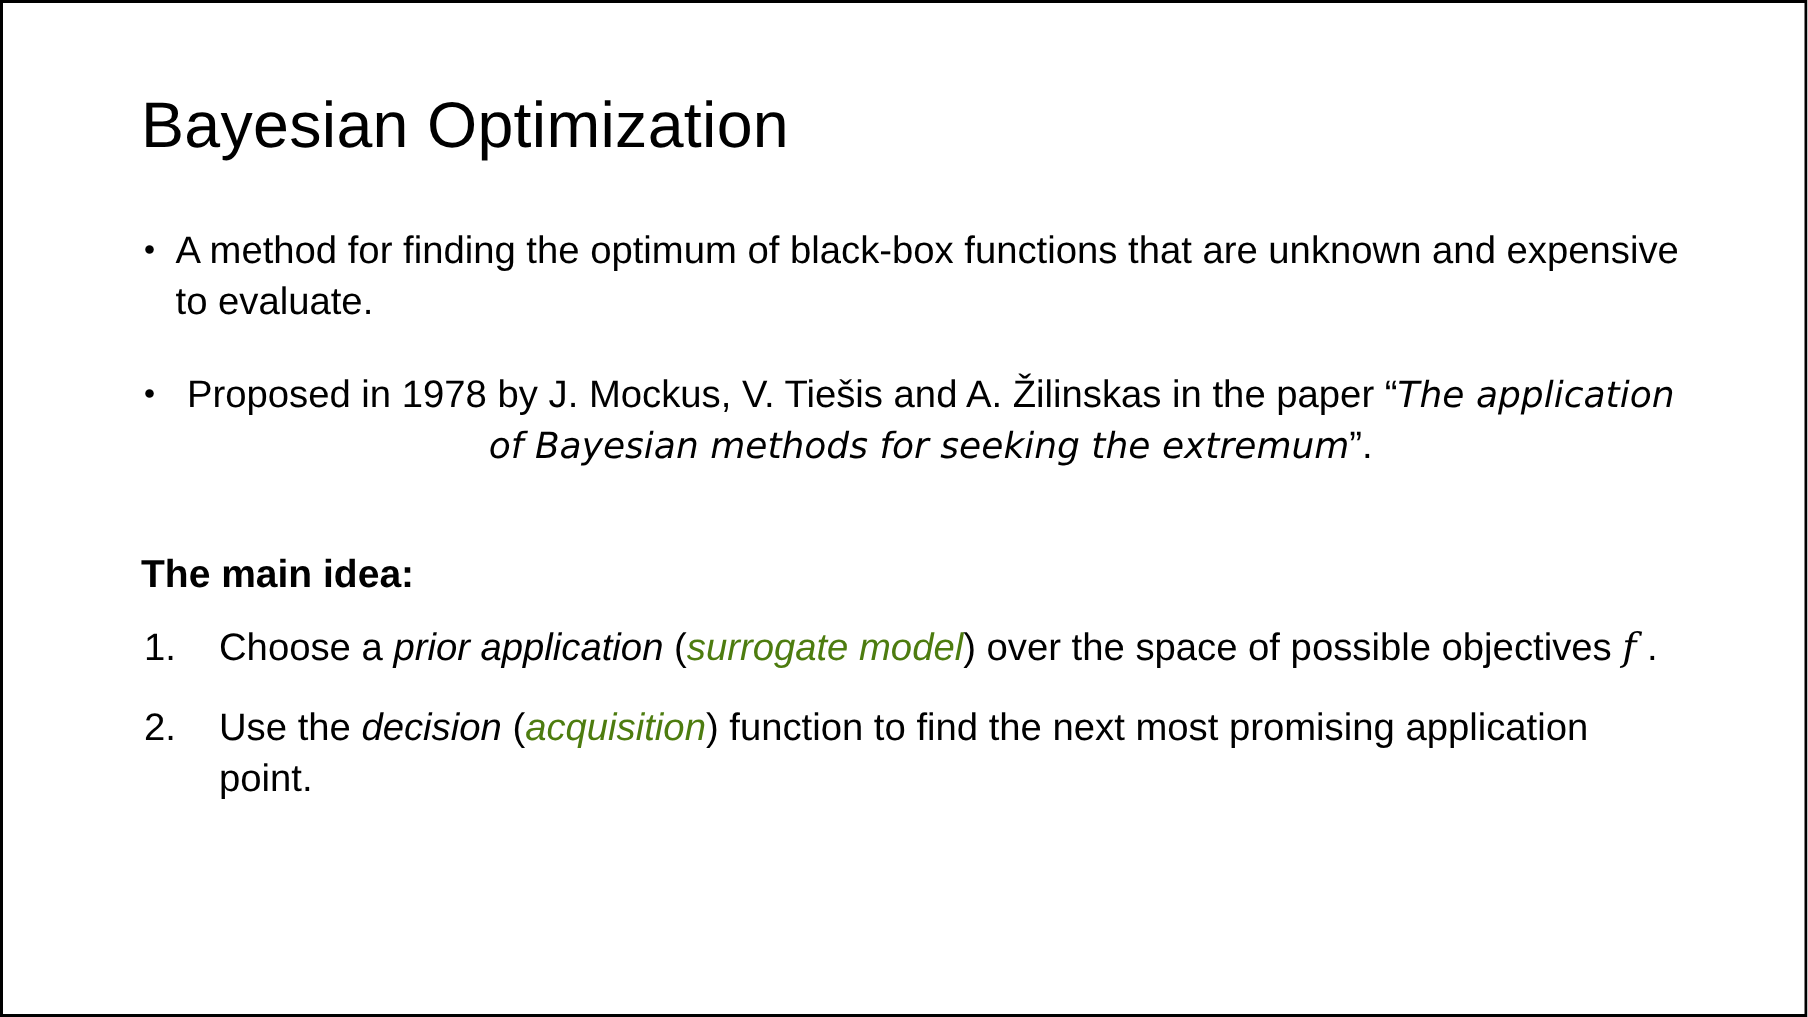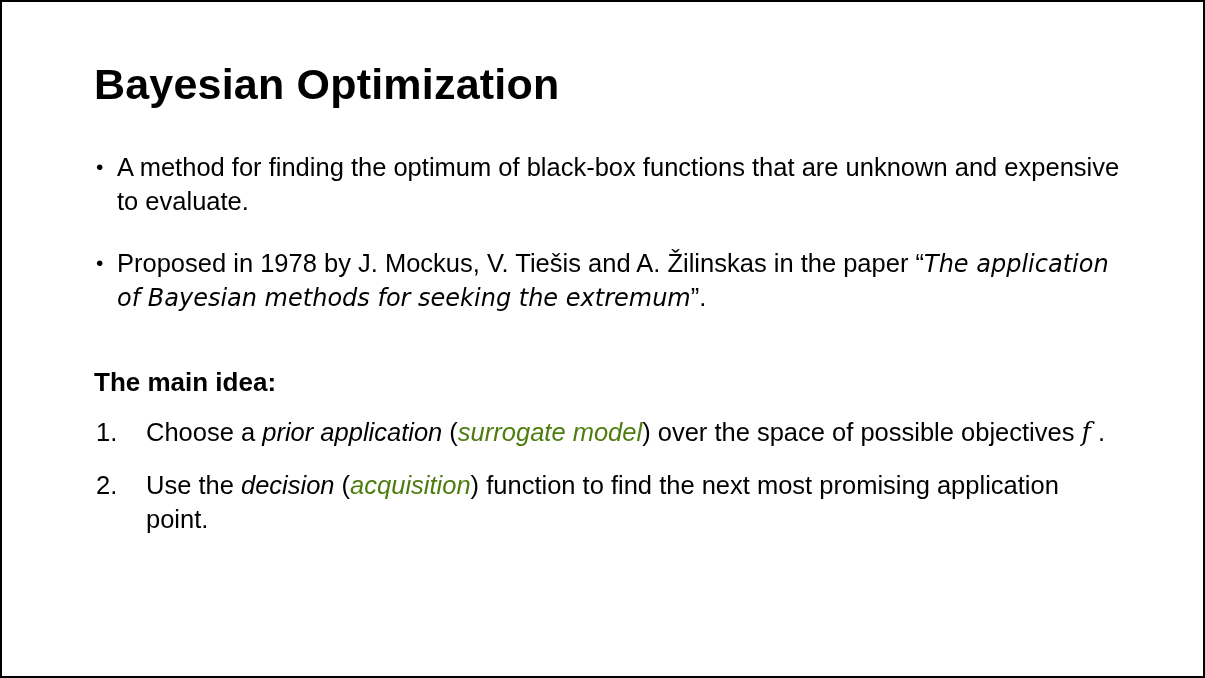--- a/index.html
+++ b/index.html
@@ -22,21 +22,21 @@
   .slide-inner {
     position: absolute;
     left: 92px;
     top: 58px;
     width: 1030px;
   }
   .slide-title {
     font-size: 43px;
     line-height: 1.15;
     color: #000000;
-    font-weight: bold;
+    font-weight: normal;
     letter-spacing: 0.2px;
     margin: 0 0 42px 0;
   }
   .bullet-list {
     margin: 0;
     padding: 0;
     list-style: none;
   }
   .bullet-item {
     position: relative;
@@ -49,20 +49,21 @@
   .bullet-item::before {
     content: "\2022";
     position: absolute;
     left: 2px;
     top: 0;
     font-size: 21px;
     line-height: 1.5;
   }
   .bullet-item:last-child {
     margin-bottom: 0;
+    text-align: center;
   }
   .paper-title {
     font-style: italic;
     font-family: "DejaVu Sans", sans-serif;
     font-size: 24px;
   }
   .main-idea {
     font-size: 26px;
     font-weight: bold;
     color: #000000;

